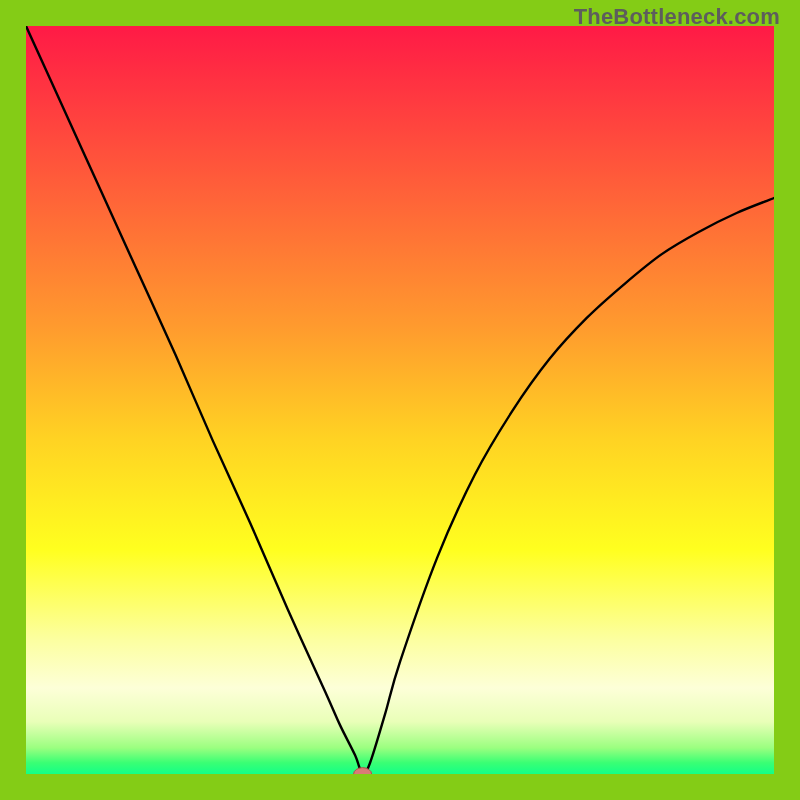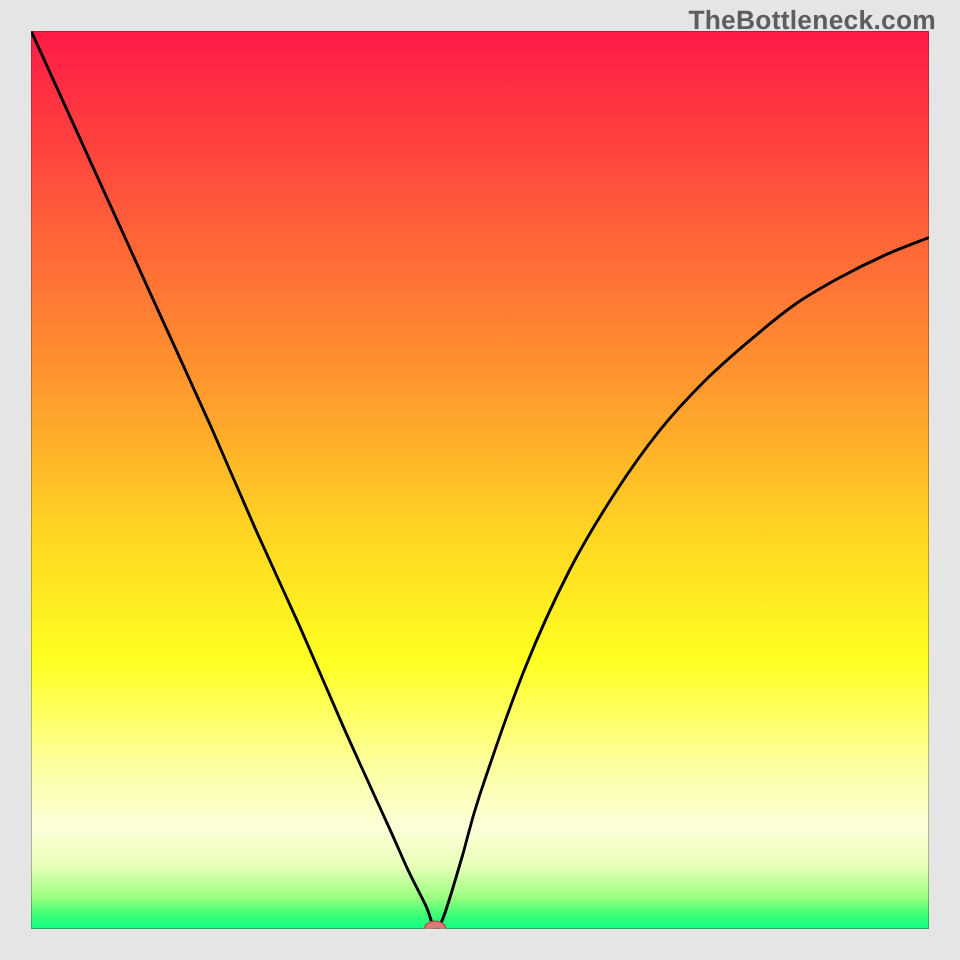--- a/index.html
+++ b/index.html
@@ -8,21 +8,21 @@
     width: 800px;
     height: 800px;
     background: #000;
     overflow: hidden;
     font-family: Arial, Helvetica, sans-serif;
   }
   .frame {
     position: relative;
     width: 800px;
     height: 800px;
-    background: #e5e5e5;
+    background: #84cc16;
   }
   .watermark {
     position: absolute;
     top: 4px;
     right: 20px;
     font-size: 22px;
     font-weight: 600;
     color: #5d5d5d;
     letter-spacing: 0.2px;
     z-index: 5;

